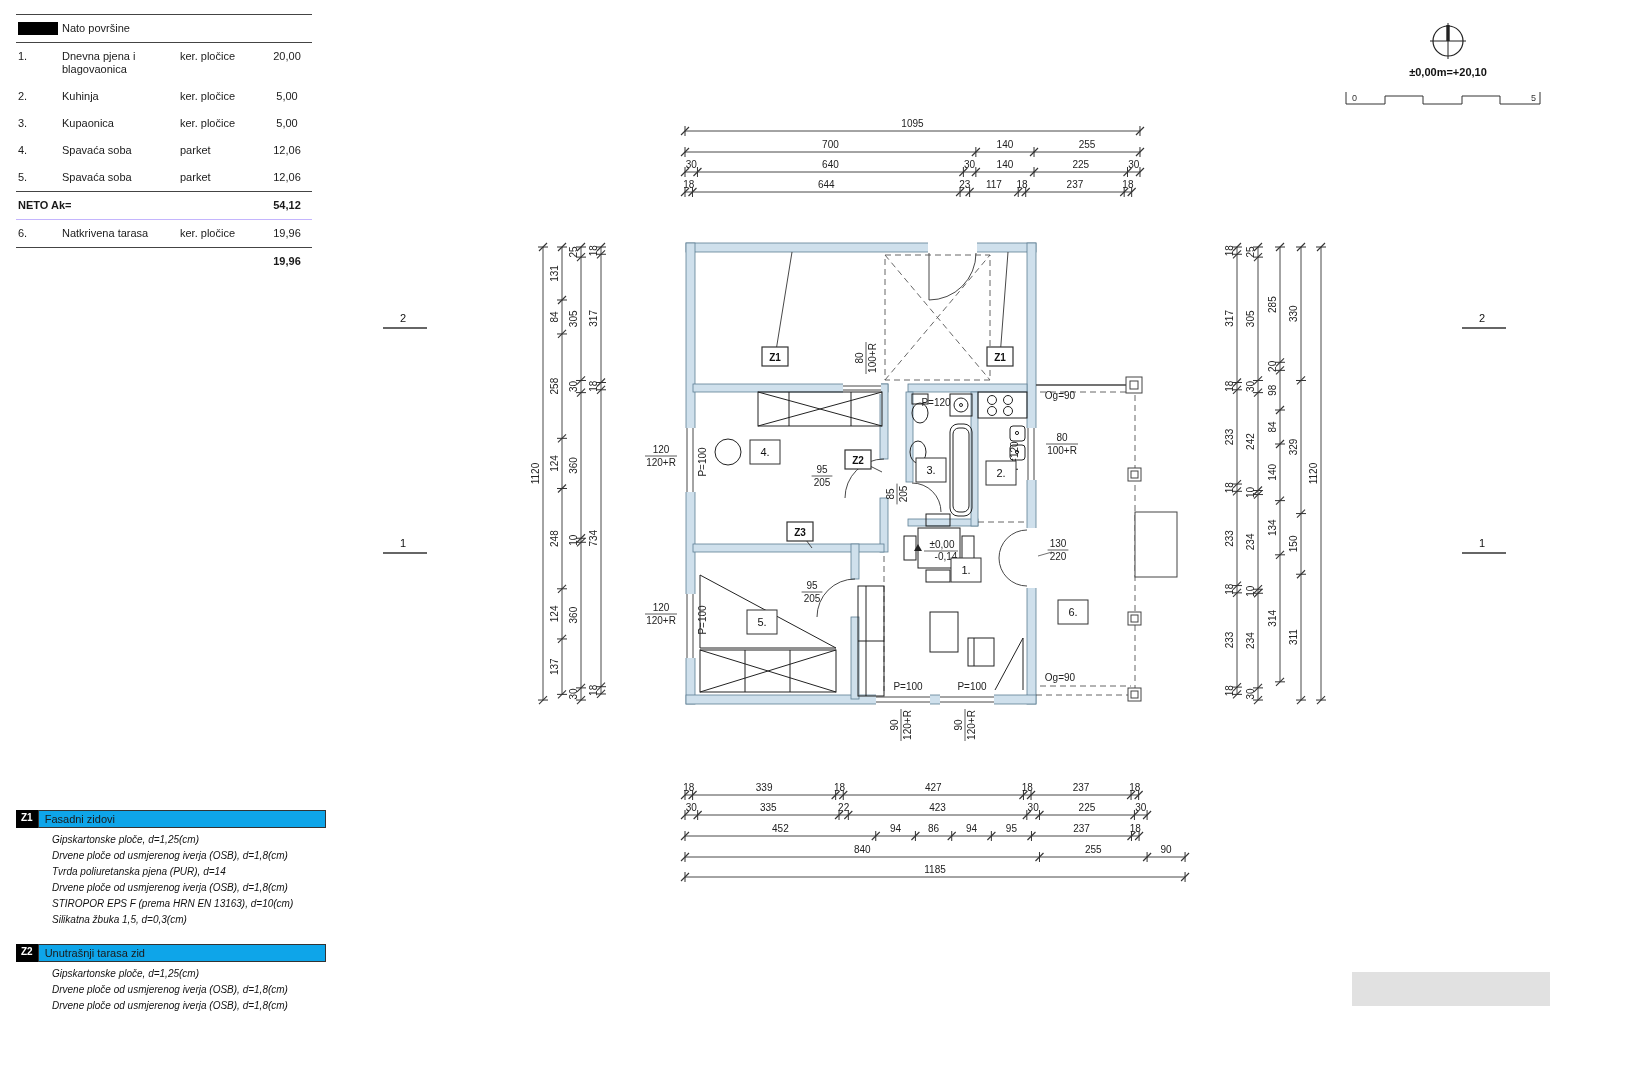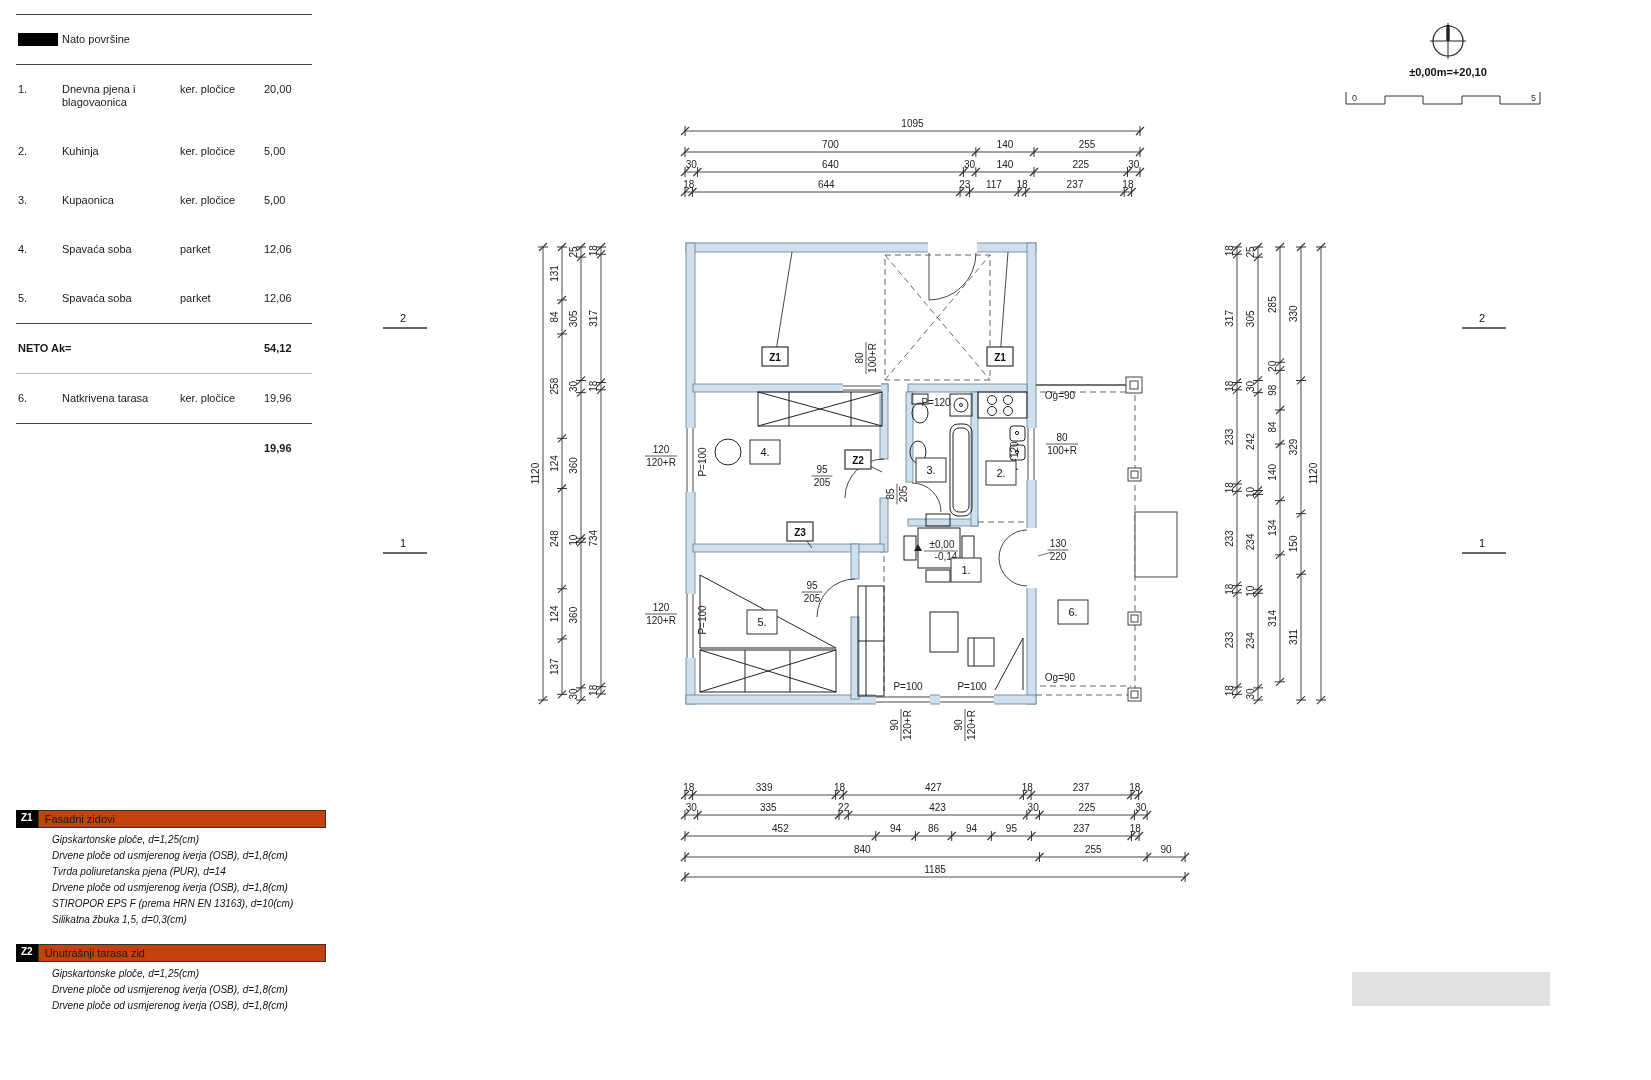--- a/index.html
+++ b/index.html
@@ -1,35 +1,35 @@
 <!DOCTYPE html>
 <html><head>
 <meta charset="utf-8">
 <style>
   html,body{margin:0;padding:0;background:#fff;}
   .sheet{position:relative;width:1651px;height:1080px;background:#ffffff;overflow:hidden;
          font-family:"Liberation Sans",sans-serif;color:#1a1a1a;}
   
   .area-table{position:absolute;left:16px;top:14px;width:296px;font-size:11px;}
   .area-table table{width:100%;border-collapse:collapse;}
-  .area-table td{padding:18px 2px;vertical-align:top;line-height:13px;}
+  .area-table td{padding:7px 2px;vertical-align:top;line-height:13px;}
   td.num{width:26px;}
   td.fin{width:80px;}
-  td.val{width:46px;text-align:left;}
+  td.val{width:46px;text-align:center;}
   tr.hdr td{border-top:1px solid #444;border-bottom:1px solid #444;}
   .blkbox{display:block;width:40px;height:13px;background:#000;}
   tr.neto td{border-top:1px solid #444;border-bottom:1px solid #c4b5fd;font-weight:bold;}
   tr.row6 td{border-bottom:1px solid #444;}
   tr.tot td{font-weight:bold;}
   
   .legend{position:absolute;left:16px;top:810px;width:310px;font-size:10px;}
   .lg-block{margin-bottom:16px;}
   .lg-head{display:flex;align-items:stretch;margin-bottom:4px;}
   .lg-tag{background:#000;color:#fff;font-weight:bold;font-size:10px;padding:2px 5px;}
-  .lg-title{border:1px solid #333;flex:1;padding:2px 6px;font-size:11px;background:#c2410c;}
+  .lg-title{border:1px solid #333;flex:1;padding:2px 6px;font-size:11px;background:#0ea5e9;}
   .lg-item{font-style:italic;padding-left:36px;line-height:16px;color:#111;}
   svg text{font-family:"Liberation Sans",sans-serif;}
 </style>
 </head>
 <body>
 
 <div class="sheet">
 
   
   <div class="area-table">

